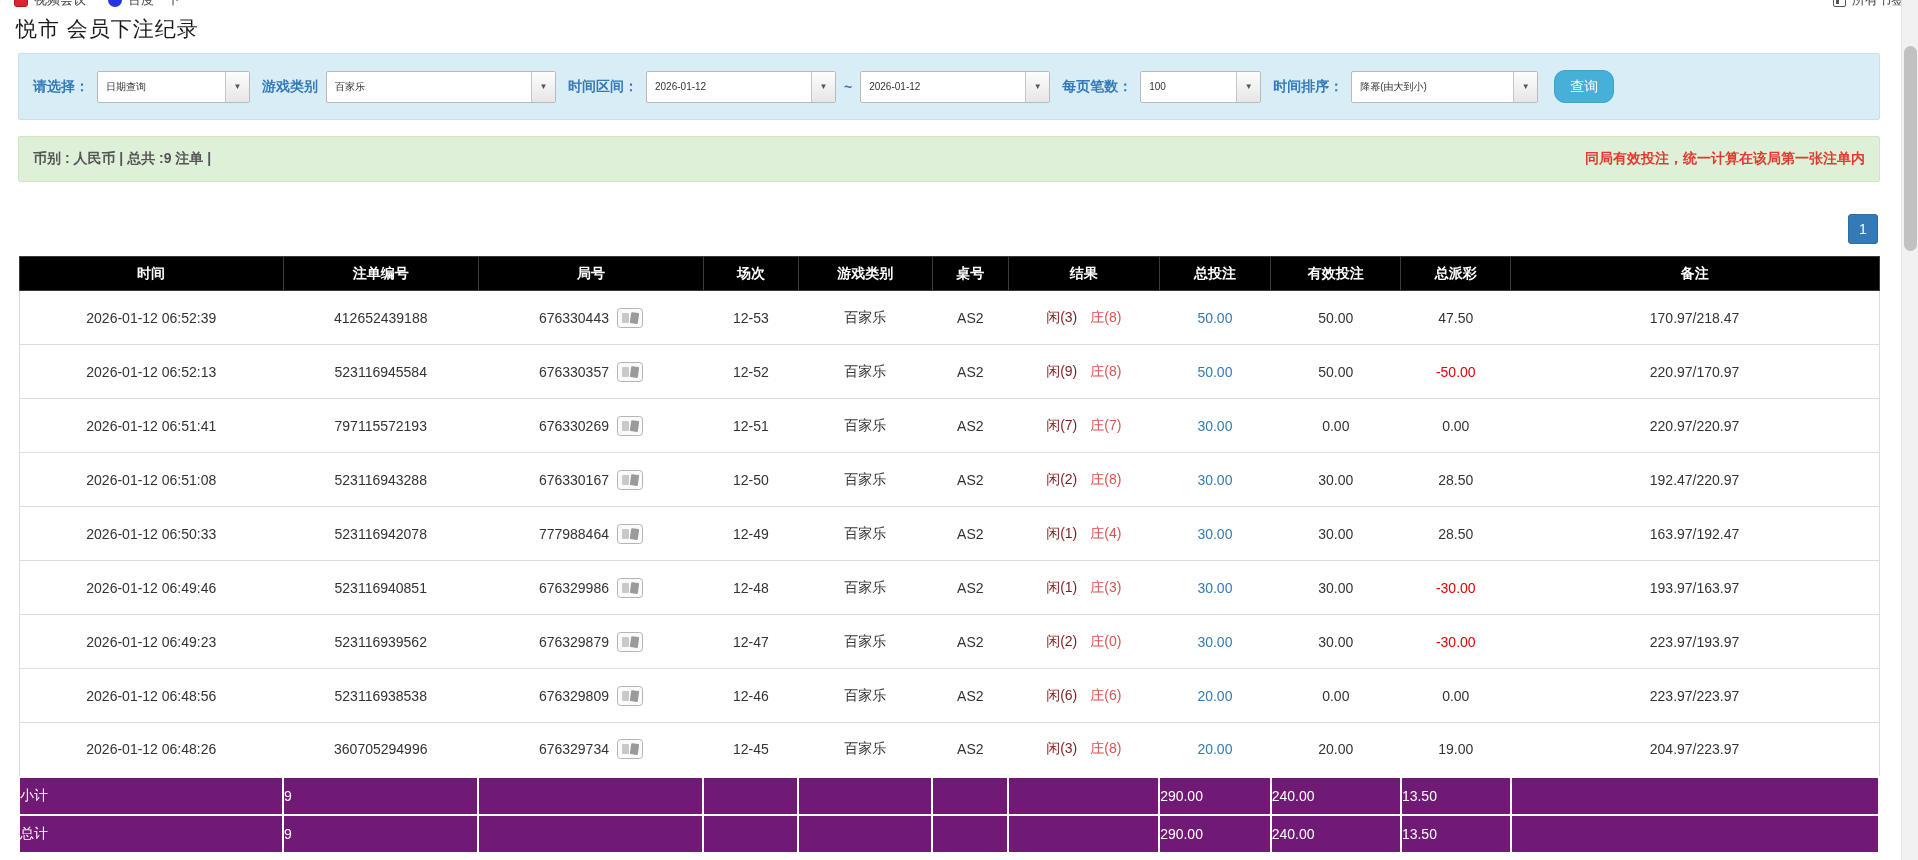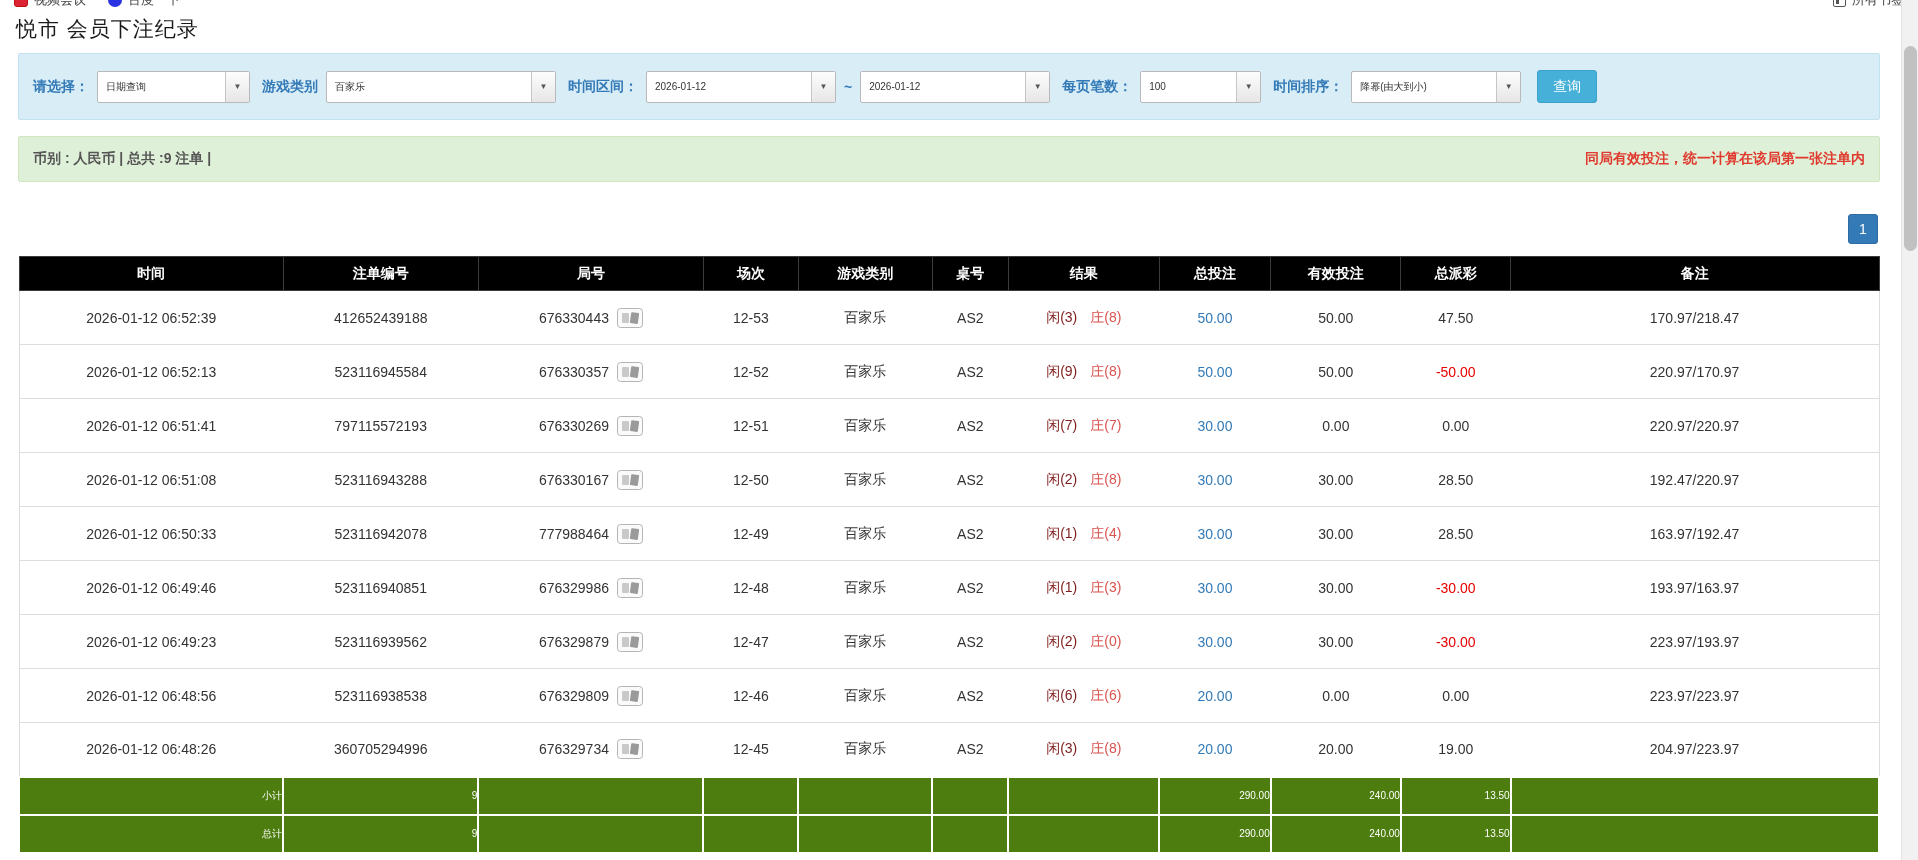--- a/index.html
+++ b/index.html
@@ -48,21 +48,21 @@
   .combo-text { flex: 1; display: flex; align-items: center; padding: 0 8px; font-size: 10px; color: #333; white-space: nowrap; overflow: hidden; }
   .combo-arrow {
     width: 24px; border-left: 1px solid #c6c6c6;
     background: linear-gradient(#fdfdfd, #e6e6e6);
     display: flex; align-items: center; justify-content: center;
     font-size: 8px; color: #555;
   }
   .range-sep { margin: 0 8px; color: #337ab7; font-weight: bold; }
   .btn-query {
     margin-left: 16px; background: #46b0d9; border: 1px solid #3aa2cb; color: #fff;
-    height: 33px; padding: 0 15px; font-size: 14px; border-radius: 3px; cursor: pointer;
+    height: 33px; padding: 0 15px; font-size: 14px; border-radius: 11px; cursor: pointer;
   }
 
   
   .summary-bar {
     background: #dff0d8; border: 1px solid #d0e6c2; border-radius: 2px;
     margin-top: 16px; padding: 13px 14px;
     display: flex; justify-content: space-between; align-items: center; font-size: 14px; font-weight: bold;
   }
   .summary-left { color: #555; }
   .summary-right { color: #e03a2f; }
@@ -86,22 +86,22 @@
   }
   tbody tr td:first-child { border-left: 1px solid #ddd; }
   tbody tr td:last-child  { border-right: 1px solid #ddd; }
   .round-wrap { display: inline-flex; align-items: center; gap: 8px; }
   .round-icon { display: inline-flex; cursor: pointer; }
   .betlink { color: #337ab7; text-decoration: none; cursor: pointer; }
   .player { color: #7f1d1d; margin-right: 13px; }
   .banker { color: #d9534f; }
   .neg { color: #e60000; }
   tfoot td {
-    background: #4d7c0f; color: #fff; height: 38px; text-align: right;
-    border: 2px solid #fff; font-size: 10px;
+    background: #701a75; color: #fff; height: 38px; text-align: left;
+    border: 2px solid #fff; font-size: 14px;
   }
 
   
   .scrollbar {
     position: fixed; right: 0; top: 0; width: 17px; height: 860px;
     background: #f1f1f1; border-left: 1px solid #e2e2e2;
   }
   .scroll-thumb {
     position: absolute; left: 2px; top: 46px; width: 13px; height: 205px;
     background: #c1c1c1; border-radius: 7px;
@@ -155,21 +155,21 @@
       <span class="combo-arrow">▼</span>
     </span>
 
     <span class="flabel">每页笔数：</span>
     <span class="combo" style="width:121px">
       <span class="combo-text">100</span>
       <span class="combo-arrow">▼</span>
     </span>
 
     <span class="flabel">时间排序：</span>
-    <span class="combo" style="width:170px">
+    <span class="combo" style="width:187px">
       <span class="combo-text">降幂(由大到小)</span>
       <span class="combo-arrow">▼</span>
     </span>
 
     <button class="btn-query">查询</button>
   </div>
 
   <div class="summary-bar">
     <span class="summary-left">币别 : 人民币 | 总共 :9 注单 |</span>
     <span class="summary-right">同局有效投注，统一计算在该局第一张注单内</span>

